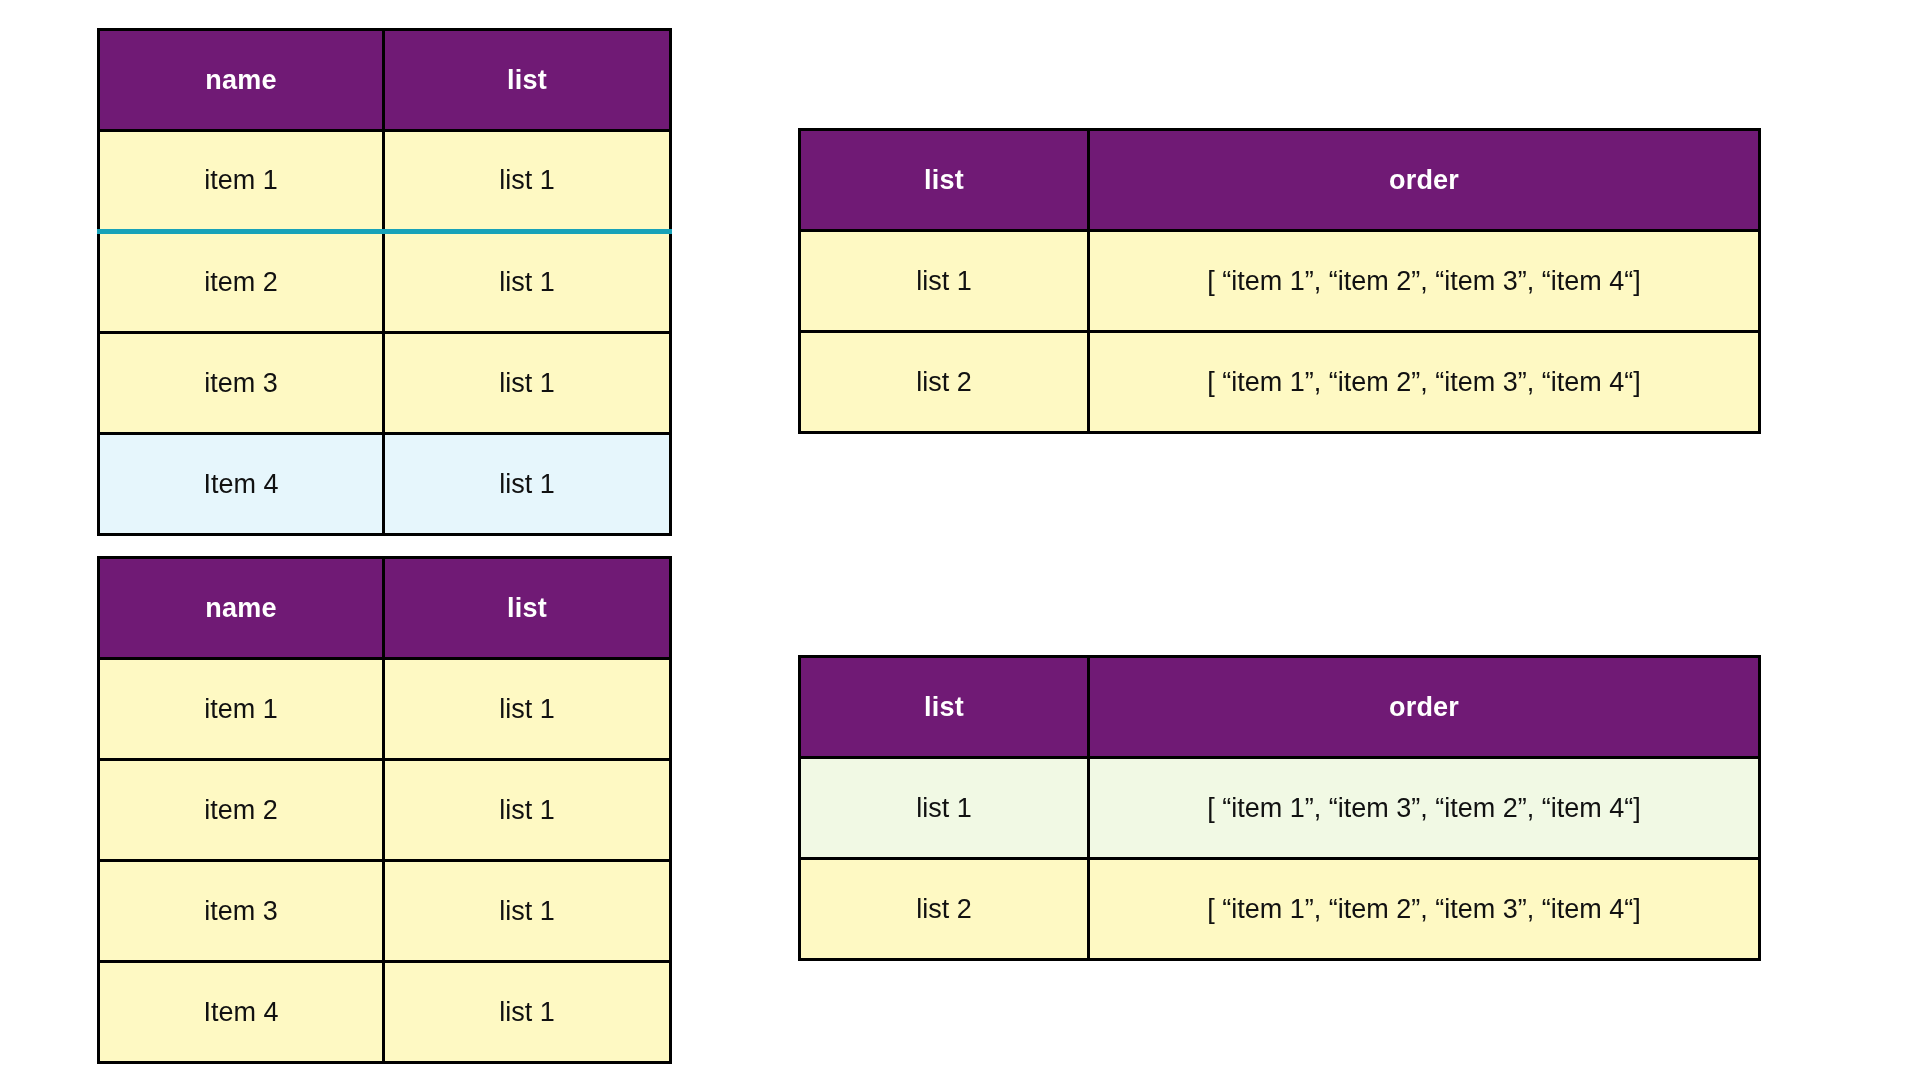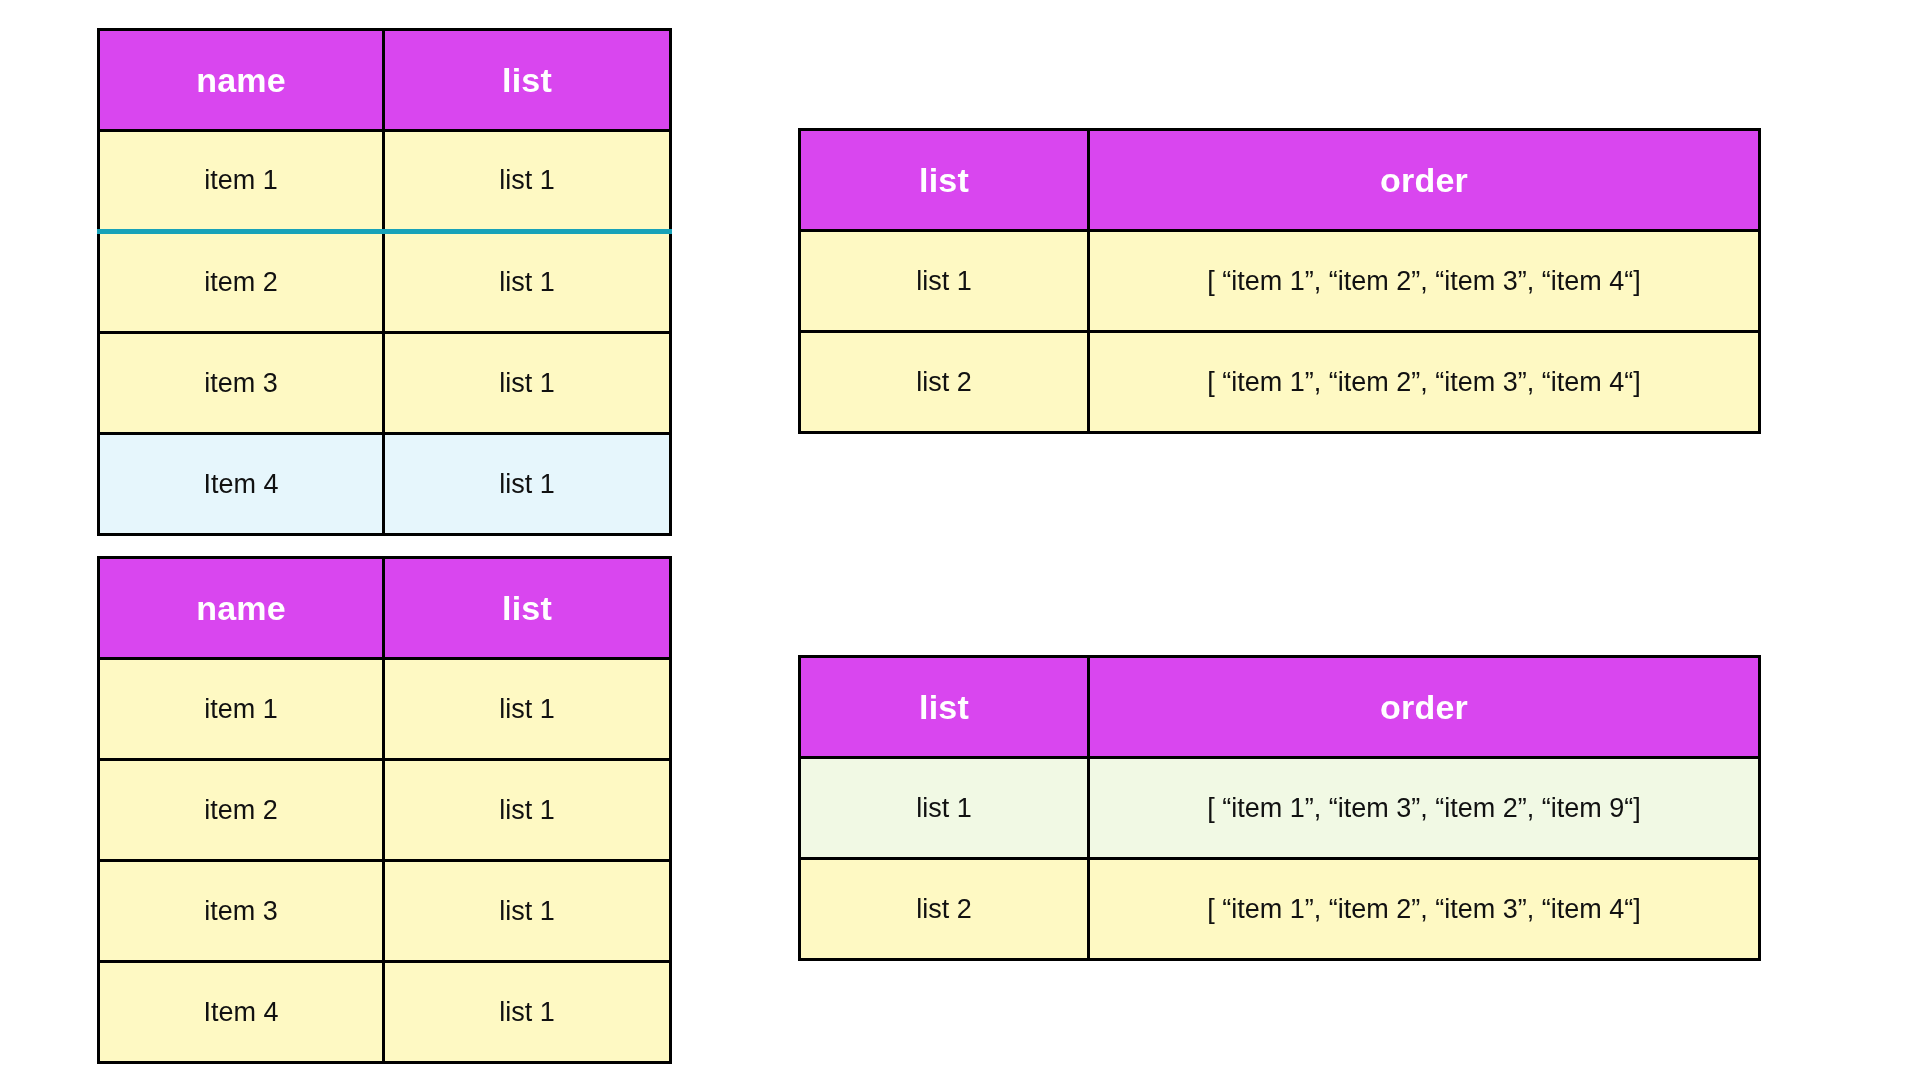--- a/index.html
+++ b/index.html
@@ -29,24 +29,24 @@
     background: #ffffff;
   }
   .tbl th,
   .tbl td {
     border: 3px solid #000000;
     text-align: center;
     vertical-align: middle;
     box-sizing: border-box;
   }
   .tbl th {
-    background: #d946ef;
+    background: #701a75;
     color: #ffffff;
     font-weight: bold;
-    font-size: 34px;
+    font-size: 27px;
     letter-spacing: .2px;
   }
   .tbl td {
     background: #fef9c3;
     color: #111111;
     font-weight: normal;
     font-size: 27px;
   }
 
   
@@ -182,21 +182,21 @@
       </colgroup>
     <thead>
       <tr>
         <th>list</th>
         <th>order</th>
       </tr>
     </thead>
     <tbody>
       <tr class="hl-green">
         <td>list 1</td>
-        <td>[ “item 1”, “item 3”, “item 2”, “item 9“]</td>
+        <td>[ “item 1”, “item 3”, “item 2”, “item 4“]</td>
       </tr>
       <tr>
         <td>list 2</td>
         <td>[ “item 1”, “item 2”, “item 3”, “item 4“]</td>
       </tr>
     </tbody>
   </table>
 
 </div>
 

